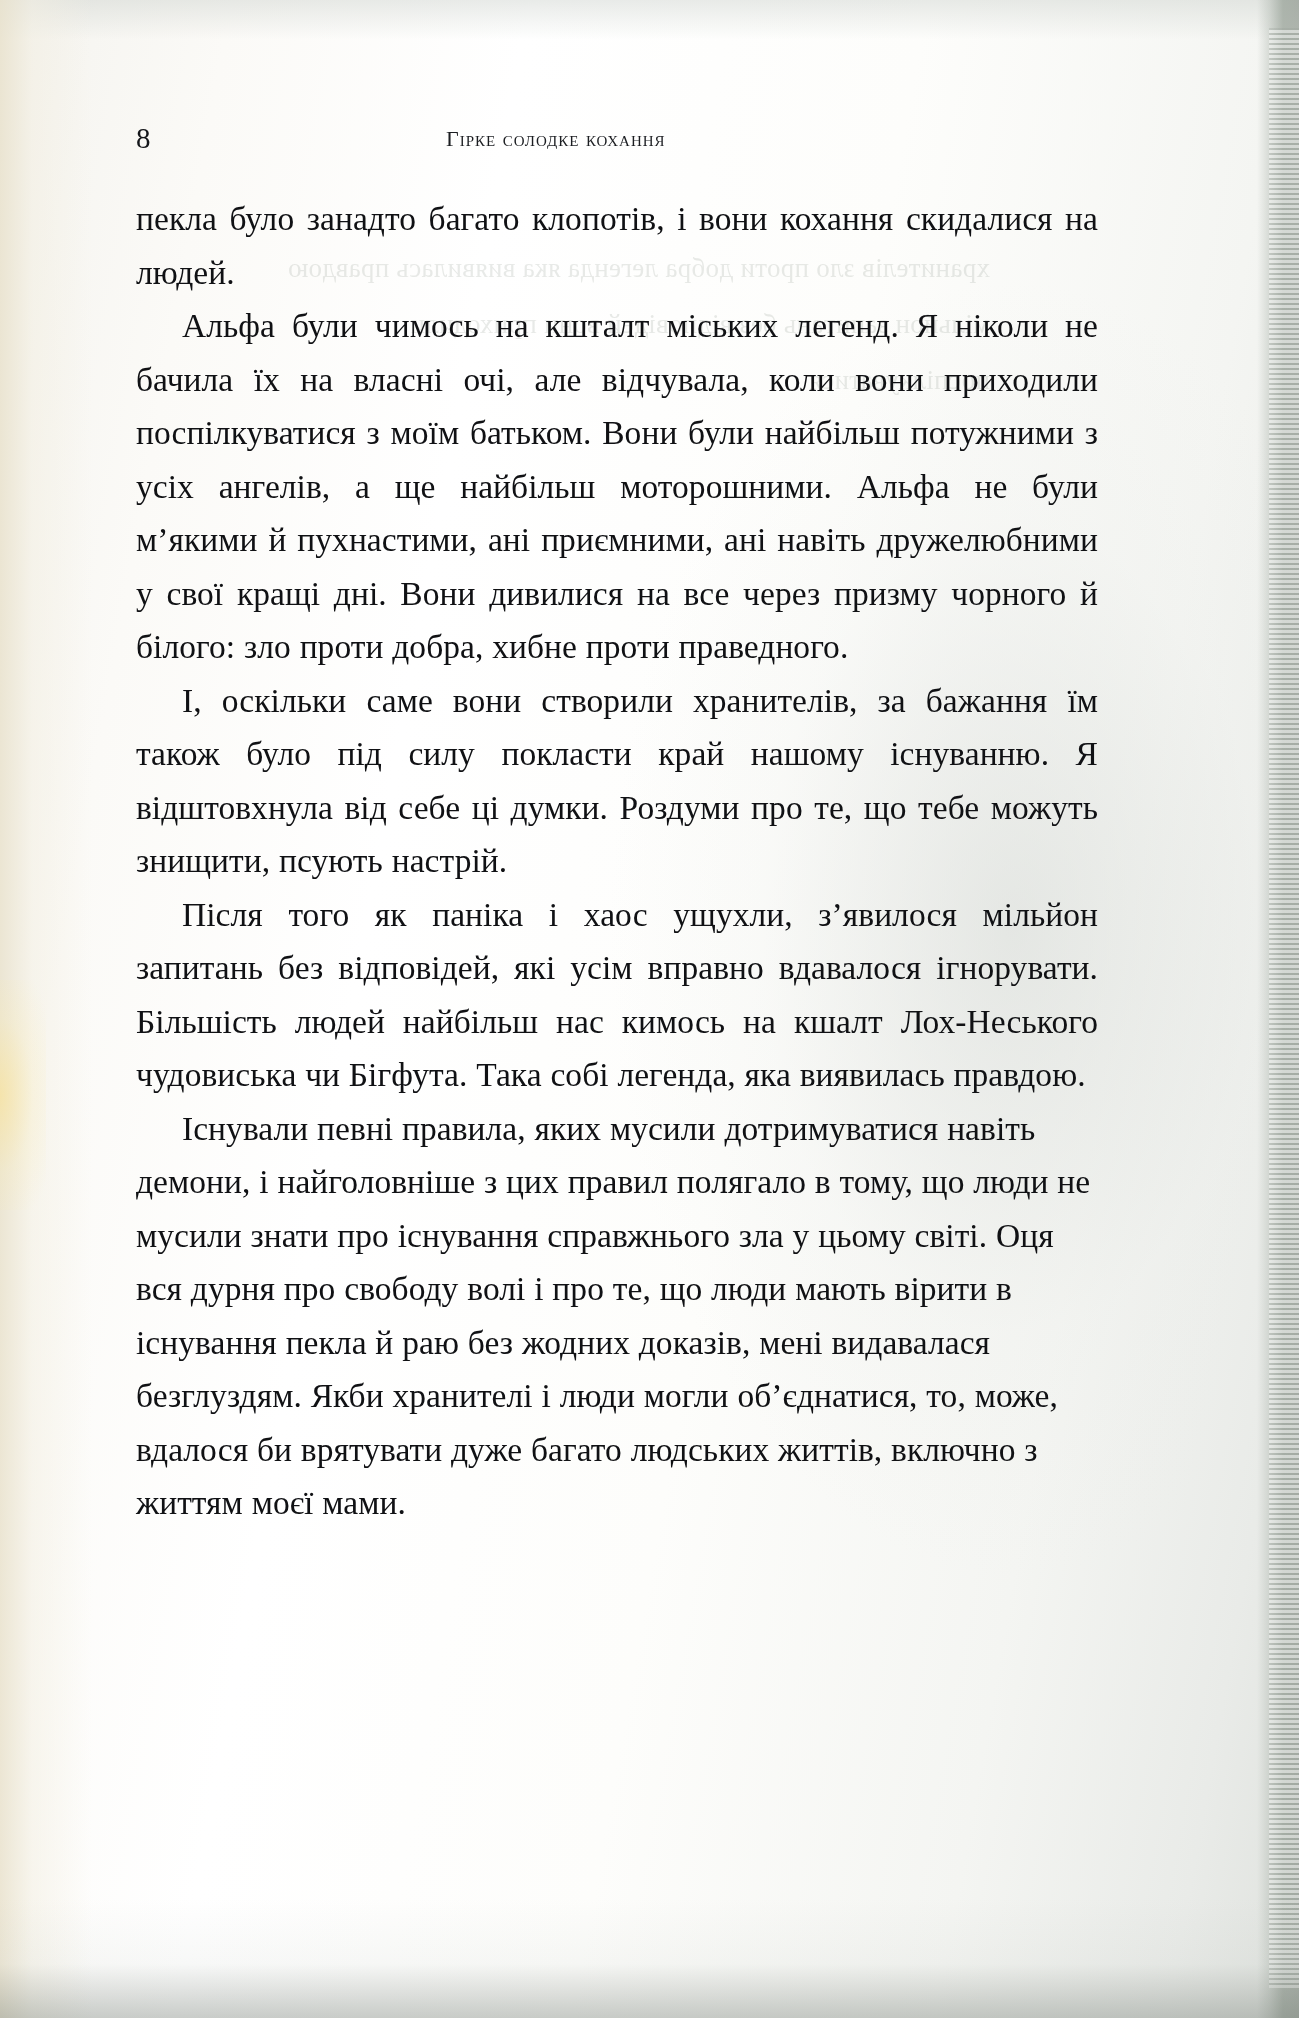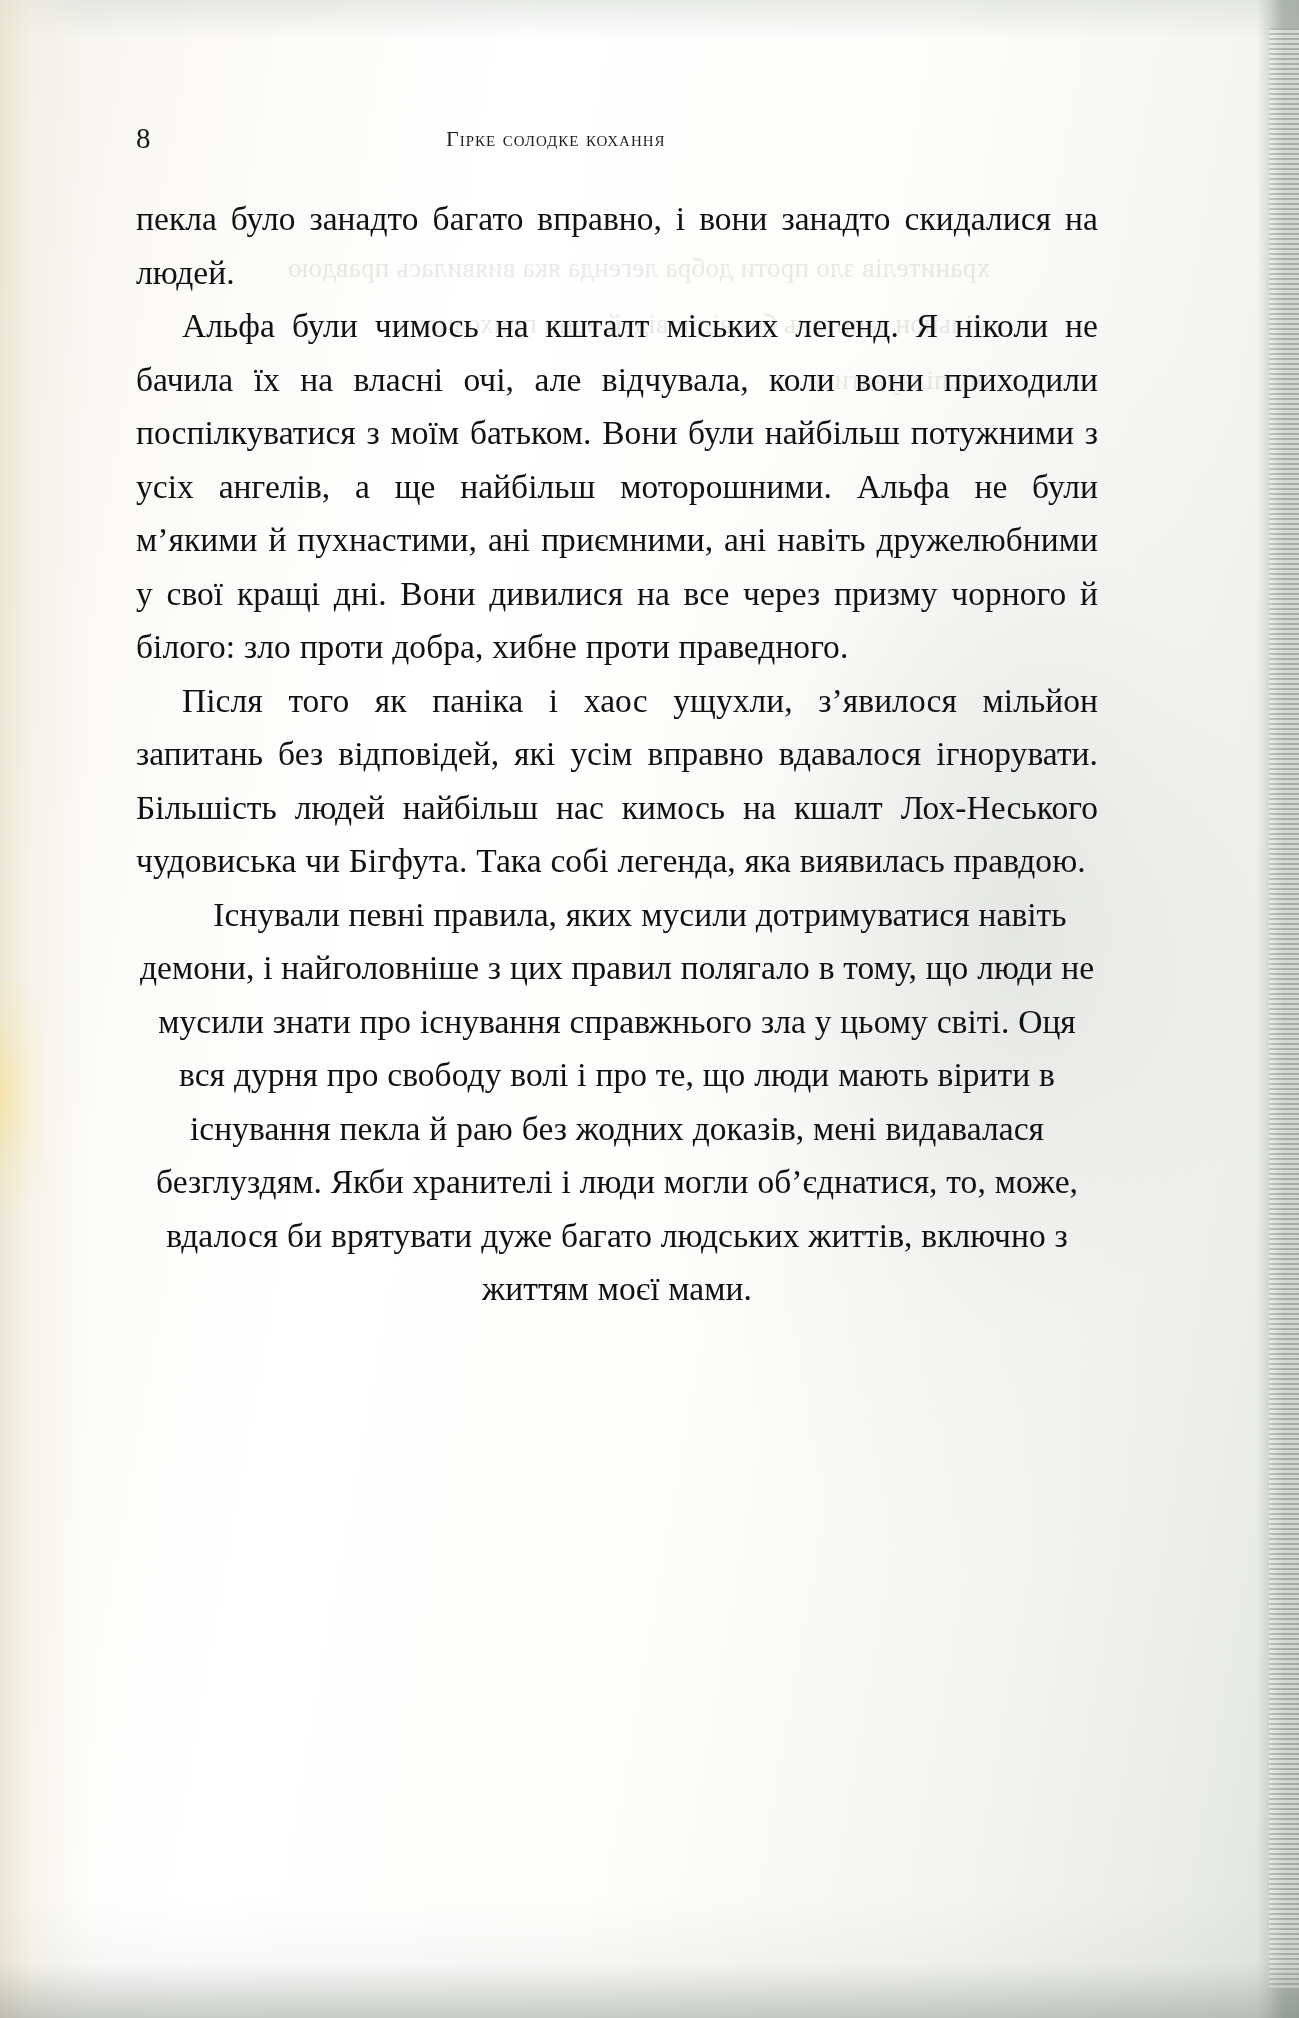--- a/index.html
+++ b/index.html
@@ -140,21 +140,21 @@
     text-indent: 46px;
     font-family: "Liberation Serif", serif;
     letter-spacing: 0.05px;
     word-spacing: 0.4px;
     -webkit-font-smoothing: antialiased;
   }
   .para.first {
     text-indent: 0;
   }
   .para.last {
-    text-align: center;
+    text-align: left;
   }
 </style>
 </head>
 <body>
 
 <div class="page">
 
   <div class="top-shadow"></div>
   <div class="edge-left"></div>
   <div class="edge-left-warm"></div>
@@ -163,19 +163,20 @@
   <div class="bottom-shadow"></div>
 
   <div class="bleed">хранителів зло проти добра легенда яка виявилась правдою мільйон запитань без відповідей вони приходили поспілкуватися</div>
 
   <div class="running-head">
     <div class="folio">8</div>
     <div class="head-title">Гірке солодке кохання</div>
   </div>
 
   <div class="text-block">
-    <p class="para first">пекла було занадто багато вправно, і вони занадто скидалися на людей.</p>
+    <p class="para first">пекла було занадто багато клопотів, і вони кохання скидалися на людей.</p>
     <p class="para">Альфа були чимось на кшталт міських легенд. Я ніколи не бачила їх на власні очі, але відчувала, коли вони приходили поспілкуватися з моїм батьком. Вони були найбільш потужними з усіх ангелів, а ще найбільш моторошними. Альфа не були м’якими й пухнастими, ані приємними, ані навіть дружелюбними у свої кращі дні. Вони дивилися на все через призму чорного й білого: зло проти добра, хибне проти праведного.</p>
+    <p class="para">І, оскільки саме вони створили хранителів, за бажання їм також було під силу покласти край нашому існуванню. Я відштовхнула від себе ці думки. Роздуми про те, що тебе можуть знищити, псують настрій.</p>
     <p class="para">Після того як паніка і хаос ущухли, з’явилося мільйон запитань без відповідей, які усім вправно вдавалося ігнорувати. Більшість людей найбільш нас кимось на кшалт Лох-Неського чудовиська чи Бігфута. Така собі легенда, яка виявилась правдою.</p>
     <p class="para last">Існували певні правила, яких мусили дотримуватися навіть демони, і найголовніше з цих правил полягало в тому, що люди не мусили знати про існування справжнього зла у цьому світі. Оця вся дурня про свободу волі і про те, що люди мають вірити в існування пекла й раю без жодних доказів, мені видавалася безглуздям. Якби хранителі і люди могли об’єднатися, то, може, вдалося би врятувати дуже багато людських життів, включно з життям моєї мами.</p>
   </div>
 
 </div>
 
 </body></html>

